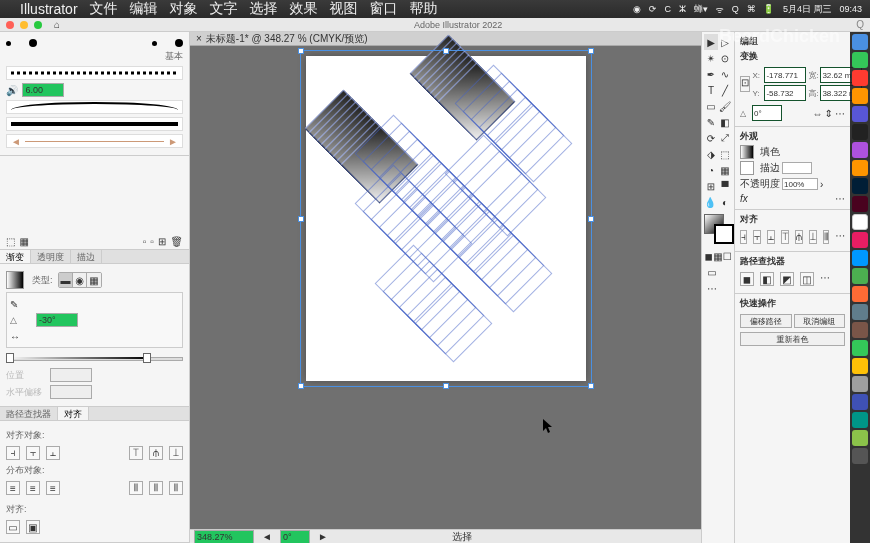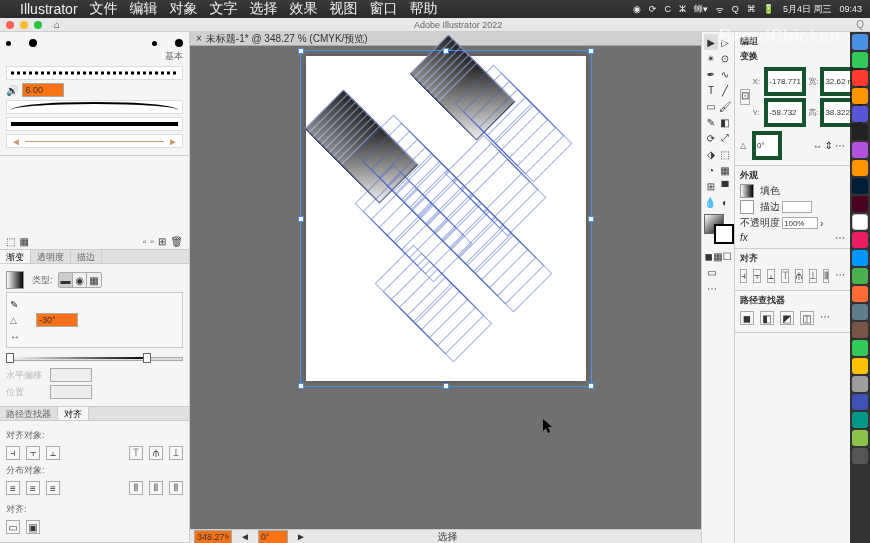--- a/index.html
+++ b/index.html
@@ -31,21 +31,21 @@
 .stroke-preview.arrow::before{display:none}
 .grad-panel{padding:4px 6px}
 .swatch{width:18px;height:18px;border:1px solid #999;display:inline-block;margin-right:4px;vertical-align:middle}
 .grad-swatch{background:linear-gradient(90deg,#fff,#000)}
 .btn-grp{display:inline-flex;border:1px solid #aaa;border-radius:2px;overflow:hidden;vertical-align:middle}
 .btn-grp span{width:14px;height:14px;border-right:1px solid #aaa;display:flex;align-items:center;justify-content:center;background:#f0f0f0}
 .btn-grp span:last-child{border:none}
 .btn-grp span.on{background:#ccc}
 .field-row{display:flex;align-items:center;gap:4px;margin:3px 0}
 .field-row label{font-size:9px;color:#666;min-width:22px}
-.field-row input,.mini-input{width:42px;height:14px;border:1px solid #aaa;font-size:9px;padding:0 2px;background:#f97316}
+.field-row input,.mini-input{width:42px;height:14px;border:1px solid #aaa;font-size:9px;padding:0 2px;background:#22c55e}
 .slider{height:8px;position:relative;margin:6px 0}
 .slider::before{content:"";position:absolute;left:0;right:0;top:3px;height:2px;background:#ddd;border:1px solid #aaa}
 .slider .track{position:absolute;left:0;right:20%;top:3px;height:2px;background:linear-gradient(90deg,#fff,#000)}
 .slider .thumb{position:absolute;top:-1px;width:8px;height:10px;background:#fff;border:1px solid #666}
 .align-panel{padding:4px 6px}
 .align-row{display:flex;gap:6px;margin:4px 0}
 .align-btn{width:14px;height:14px;border:1px solid #aaa;background:#f8f8f8;display:flex;align-items:center;justify-content:center}
 .sect-label{font-size:9px;color:#666;margin:4px 0 2px}
 .canvas-area{flex:1;background:#707070;display:flex;flex-direction:column;position:relative}
 .doc-tab{height:14px;background:#d0d0d0;border-bottom:1px solid #aaa;display:flex;align-items:center;padding:0 6px;font-size:9px;color:#555}
@@ -65,21 +65,21 @@
 .tool{width:16px;height:16px;display:flex;align-items:center;justify-content:center;font-size:10px;color:#333}
 .tool.active{background:#ddd}
 .tool-fill{width:30px;height:30px;margin:4px 0;position:relative}
 .tool-fill .f1{position:absolute;width:20px;height:20px;background:linear-gradient(135deg,#fff,#000);border:1px solid #666}
 .tool-fill .f2{position:absolute;width:20px;height:20px;top:10px;left:10px;background:#fff;border:2px solid #000}
 .right-panels{width:115px;background:#f5f5f5;display:flex;flex-direction:column}
 .rp-section{border-bottom:1px solid #ccc;padding:3px 5px}
 .rp-title{font-size:9px;color:#333;margin-bottom:2px;font-weight:bold}
 .xf-row{display:flex;gap:2px;align-items:center;margin:2px 0}
 .xf-row label{font-size:8px;color:#666;width:10px}
-.xf-row input{width:42px;height:29px;font-size:8px;border:4px solid #14532d;padding:0 1px}
+.xf-row input{width:42px;height:16px;font-size:8px;border:1px solid #14532d;padding:0 1px}
 .rp-btn{width:100%;height:14px;background:#f0f0f0;border:1px solid #aaa;font-size:8px;margin:2px 0}
 .dock{width:20px;background:rgba(30,30,30,.9);display:flex;flex-direction:column;gap:2px;padding:2px;align-items:center}
 .dock-ico{width:16px;height:16px;border-radius:3px}
 .watermark{position:absolute;top:26px;right:30px;color:rgba(255,255,255,.5);font-size:18px;font-weight:bold}
 .cursor{position:absolute;width:12px;height:16px}
 </style>
 </head>
 <body>
 
 <div class="menubar">
@@ -189,25 +189,25 @@
           <div class="field-row">
             <span>↔</span>
           </div>
         </div>
         <div class="slider">
           <div class="track"></div>
           <div class="thumb" style="left:0"></div>
           <div class="thumb" style="right:18%"></div>
         </div>
         <div class="field-row">
+          <label style="min-width:40px;color:#bbb">位置</label>
+          <input class="mini-input" disabled="" style="background: rgb(238, 238, 238);">
+        </div>
+        <div class="field-row">
           <label style="min-width:40px;color:#bbb">水平偏移</label>
-          <input class="mini-input" disabled="" style="background: rgb(238, 238, 238);">
-        </div>
-        <div class="field-row">
-          <label style="min-width:40px;color:#bbb">位置</label>
           <input class="mini-input" disabled="" style="background: rgb(238, 238, 238);">
         </div>
       </div>
     </div>
 
     <div class="panel">
       <div class="tabs">
         <div class="tab">路径查找器</div>
         <div class="tab active">对齐</div>
       </div>
@@ -322,21 +322,21 @@
           <div class="handle h-bl"></div>
           <div class="handle h-b"></div>
           <div class="handle h-br"></div>
         </div>
       </div>
       <svg class="cursor" style="left:353px;top:373px" viewBox="0 0 12 16">
           <path d="M0 0 L0 12 L3 9 L5 14 L7 13 L5 8 L9 8 Z" fill="#000"></path>
         </svg>
     </div>
     <div class="status">
-      <input class="mini-input" style="width: 38px;" value="348.27%">
+      <input class="mini-input" style="width: 60px;" value="348.27%">
       <span>◄</span>
       <input class="mini-input" style="width: 30px;" value="0°">
       <span>►</span>
       <span style="flex:1"></span>
       <span>选择</span>
       <span style="flex:2"></span>
     </div>
   </div>
 
   <div class="tools">
@@ -468,20 +468,28 @@
     </div>
     <div class="rp-section">
       <div class="rp-title">路径查找器</div>
       <div class="align-row">
         <div class="align-btn">◼</div>
         <div class="align-btn">◧</div>
         <div class="align-btn">◩</div>
         <div class="align-btn">◫</div>
         <span>⋯</span>
       </div>
+    </div>
+    <div class="rp-section" style="border:none">
+      <div class="rp-title">快速操作</div>
+      <div style="display:flex;gap:2px">
+        <button class="rp-btn">偏移路径</button>
+        <button class="rp-btn">取消编组</button>
+      </div>
+      <button class="rp-btn">重新着色</button>
     </div>
   </div>
 
   <div class="dock">
     <div class="dock-ico" style="background:#4a90e2"></div>
     <div class="dock-ico" style="background:#34c759"></div>
     <div class="dock-ico" style="background:#ff3b30"></div>
     <div class="dock-ico" style="background:#ff9500"></div>
     <div class="dock-ico" style="background:#5856d6"></div>
     <div class="dock-ico" style="background:#222"></div>

